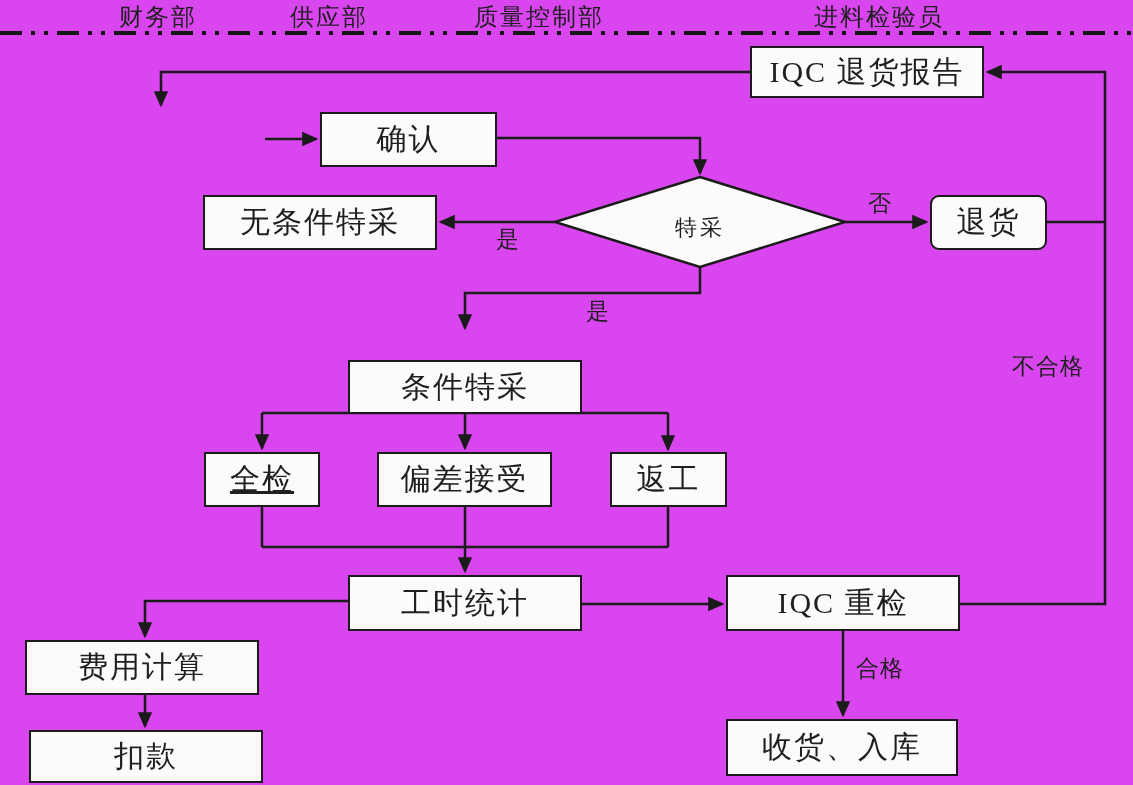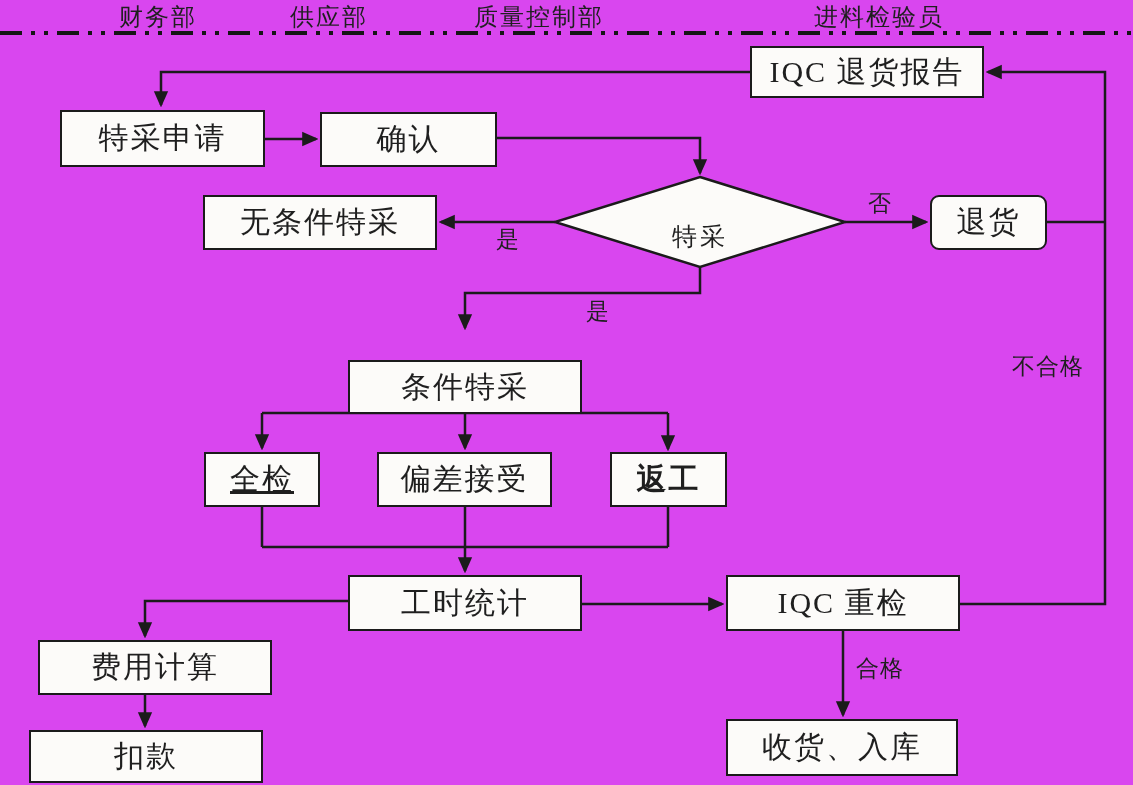--- a/index.html
+++ b/index.html
@@ -24,23 +24,23 @@
     display:flex;align-items:center;justify-content:center;
     font-size:30px;letter-spacing:2px;white-space:nowrap;
     box-sizing:border-box;
   }
   .freelabel{
     position:absolute;
     display:flex;align-items:center;justify-content:center;
     font-size:23px;letter-spacing:1px;white-space:nowrap;
   }
   .diamond-label{
-    position:absolute;left:640px;top:219px;width:120px;height:34px;
+    position:absolute;left:640px;top:211px;width:120px;height:34px;
     display:flex;align-items:center;justify-content:center;
-    font-size:25px;letter-spacing:3px;
+    font-size:22px;letter-spacing:3px;
   }
 </style>
 </head>
 <body>
 
 <div id="stage">
 
   <svg id="wires" viewBox="0 0 1133 785">
     <defs>
       <marker id="arrow" viewBox="0 0 10 10" refX="8.5" refY="5" markerWidth="6.5" markerHeight="6.5" orient="auto-start-reverse">
@@ -87,31 +87,30 @@
       <polygon points="700,177 845,222 700,267 555,222" fill="#fcfbf9"></polygon>
     </g>
   </svg>
 
   <div class="hdr" style="left:122px;width:72px;">财务部</div>
   <div class="hdr" style="left:293px;width:72px;">供应部</div>
   <div class="hdr" style="left:815px;width:128px;">进料检验员</div>
   <div class="hdr" style="left:477px;width:124px;">质量控制部</div>
 
   <div class="node" style="left:750px;top:46px;width:234px;height:52px;">IQC 退货报告</div>
-  <div class="node" style="left:60px;top:110px;width:205px;height:57px;">特采申请</div>
   <div class="node" style="left:320px;top:112px;width:177px;height:55px;">确认</div>
   <div class="node" style="left:203px;top:195px;width:234px;height:55px;">无条件特采</div>
   <div class="node" style="left:930px;top:195px;width:117px;height:55px;border-radius:9px;">退货</div>
   <div class="node" style="left:348px;top:332px;width:234px;height:54px;margin-top:28px;">条件特采</div>
   <div class="node" style="left:204px;top:452px;width:116px;height:55px;text-decoration:underline;">全检</div>
   <div class="node" style="left:377px;top:452px;width:175px;height:55px;">偏差接受</div>
-  <div class="node" style="left:610px;top:452px;width:117px;height:55px;font-weight:bold;">返工</div>
+  <div class="node" style="left:610px;top:452px;width:117px;height:55px;">返工</div>
   <div class="node" style="left:348px;top:575px;width:234px;height:56px;">工时统计</div>
   <div class="node" style="left:726px;top:575px;width:234px;height:56px;">IQC 重检</div>
-  <div class="node" style="left:38px;top:640px;width:234px;height:55px;">费用计算</div>
+  <div class="node" style="left:25px;top:640px;width:234px;height:55px;">费用计算</div>
   <div class="node" style="left:29px;top:730px;width:234px;height:53px;">扣款</div>
   <div class="node" style="left:726px;top:719px;width:232px;height:57px;">收货、入库</div>
 
   <div class="diamond-label">特采</div>
 
   <div class="freelabel" style="left:490px;top:225px;width:36px;height:28px;">是</div>
   <div class="freelabel" style="left:862px;top:189px;width:36px;height:28px;">否</div>
   <div class="freelabel" style="left:580px;top:297px;width:36px;height:28px;">是</div>
   <div class="freelabel" style="left:1000px;top:352px;width:96px;height:28px;">不合格</div>
   <div class="freelabel" style="left:846px;top:654px;width:68px;height:28px;">合格</div>

